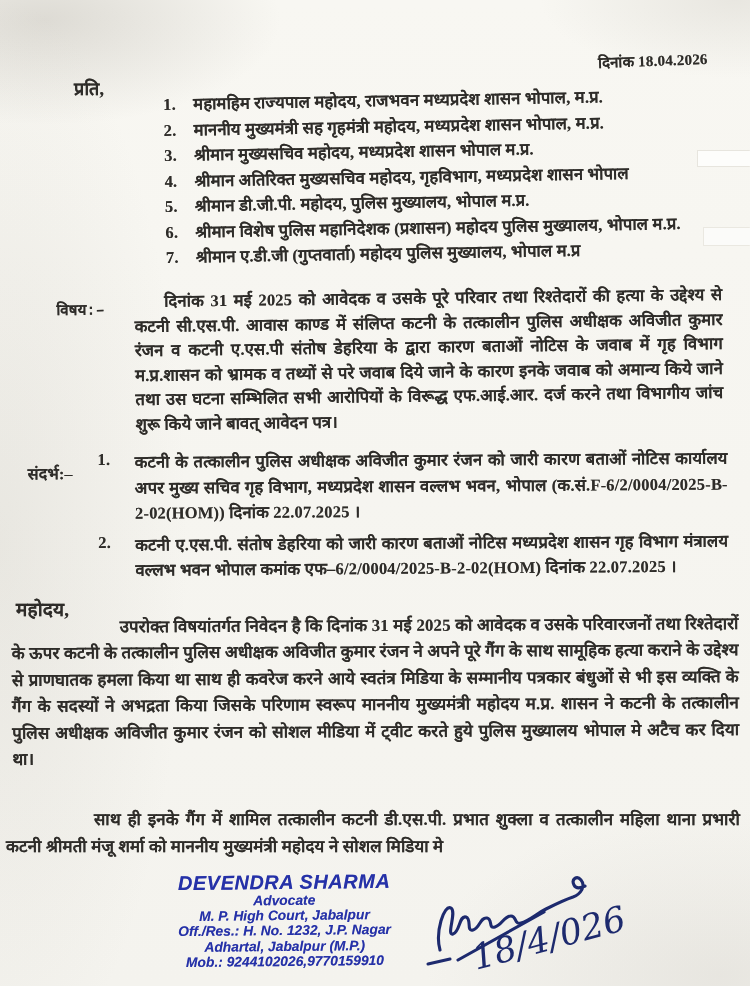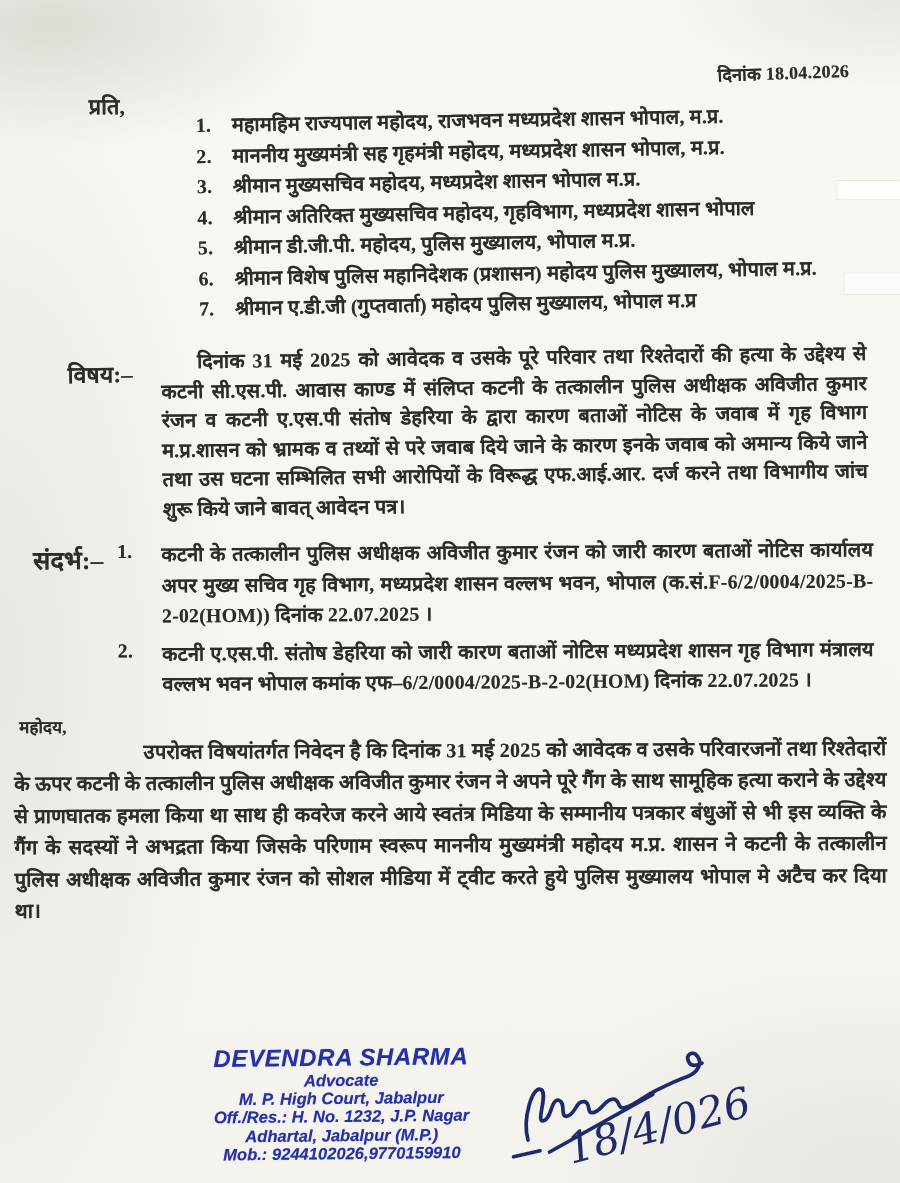--- a/index.html
+++ b/index.html
@@ -30,32 +30,32 @@
   .prati{position:absolute;top:76px;left:74px;font-size:18px;}
   .recipients{
     position:absolute;top:92px;left:163px;width:577px;
     transform:rotate(-1deg);transform-origin:left top;
     font-size:16.5px;line-height:25.5px;
   }
   .recipients .row{display:flex;}
   .recipients .num{width:30px;flex:0 0 30px;}
   .recipients .txt{flex:1;text-align:justify;}
   .subject-row{position:absolute;top:287px;left:57px;width:666px;transform:rotate(-.7deg);}
-  .subject-label{position:absolute;left:0;top:8px;font-size:19px;}
+  .subject-label{position:absolute;left:0;top:8px;font-size:15px;font-family:Liberation Mono, monospace;}
   .subject-text{
     margin:0 0 0 78px;width:588px;text-indent:30px;
     font-size:16.5px;line-height:24.6px;text-align:justify;
   }
   .reference-row{position:absolute;top:448px;left:28px;width:700px;transform:rotate(-.4deg);}
-  .reference-label{position:absolute;left:0;top:2px;font-size:21px;}
+  .reference-label{position:absolute;left:0;top:12px;font-size:16px;}
   .references{margin-left:70px;}
   .references .row{display:flex;margin-bottom:6px;}
   .references .num{width:37px;flex:0 0 37px;font-size:16.5px;}
   .references .txt{flex:1;width:588px;font-size:16.5px;line-height:25.6px;text-align:justify;}
-  .salutation{position:absolute;top:596px;left:16px;font-size:14px;}
+  .salutation{position:absolute;top:596px;left:16px;font-size:19px;}
   .para1{
     position:absolute;top:613px;left:12px;width:727px;margin:0;
     text-indent:108px;font-size:16.8px;line-height:26.4px;text-align:justify;
     transform:rotate(-.3deg);
   }
   .para2{
     position:absolute;top:806px;left:6px;width:734px;margin:0;
     text-indent:88px;font-size:16.8px;line-height:27px;text-align:justify;
   }
   .stamp{
@@ -142,20 +142,21 @@
         <div class="row">
           <span class="num">2.</span>
           <span class="txt">कटनी ए.एस.पी. संतोष डेहरिया को जारी कारण बताओं नोटिस मध्यप्रदेश शासन गृह विभाग मंत्रालय वल्लभ भवन भोपाल कमांक एफ–6/2/0004/2025-B-2-02(HOM) दिनांक 22.07.2025 ।</span>
         </div>
       </div>
   </div>
 
   <div class="salutation dev">महोदय,</div>
 
   <p class="para1 dev">उपरोक्त विषयांतर्गत निवेदन है कि दिनांक 31 मई 2025 को आवेदक व उसके परिवारजनों तथा रिश्तेदारों के ऊपर कटनी के तत्कालीन पुलिस अधीक्षक अविजीत कुमार रंजन ने अपने पूरे गैंग के साथ सामूहिक हत्या कराने के उद्देश्य से प्राणघातक हमला किया था साथ ही कवरेज करने आये स्वतंत्र मिडिया के सम्मानीय पत्रकार बंधुओं से भी इस व्यक्ति के गैंग के सदस्यों ने अभद्रता किया जिसके परिणाम स्वरूप माननीय मुख्यमंत्री महोदय म.प्र. शासन ने कटनी के तत्कालीन पुलिस अधीक्षक अविजीत कुमार रंजन को सोशल मीडिया में ट्वीट करते हुये पुलिस मुख्यालय भोपाल मे अटैच कर दिया था।</p>
+  <p class="para2 dev">साथ ही इनके गैंग में शामिल तत्कालीन कटनी डी.एस.पी. प्रभात शुक्ला व तत्कालीन महिला थाना प्रभारी कटनी श्रीमती मंजू शर्मा को माननीय मुख्यमंत्री महोदय ने सोशल मिडिया मे</p>
 
   <div class="stamp">
     <div class="name">DEVENDRA SHARMA</div>
     <div class="line">Advocate</div>
     <div class="line">M. P. High Court, Jabalpur</div>
     <div class="line">Off./Res.: H. No. 1232, J.P. Nagar</div>
     <div class="line">Adhartal, Jabalpur (M.P.)</div>
     <div class="line">Mob.: 9244102026,9770159910</div>
   </div>
 

